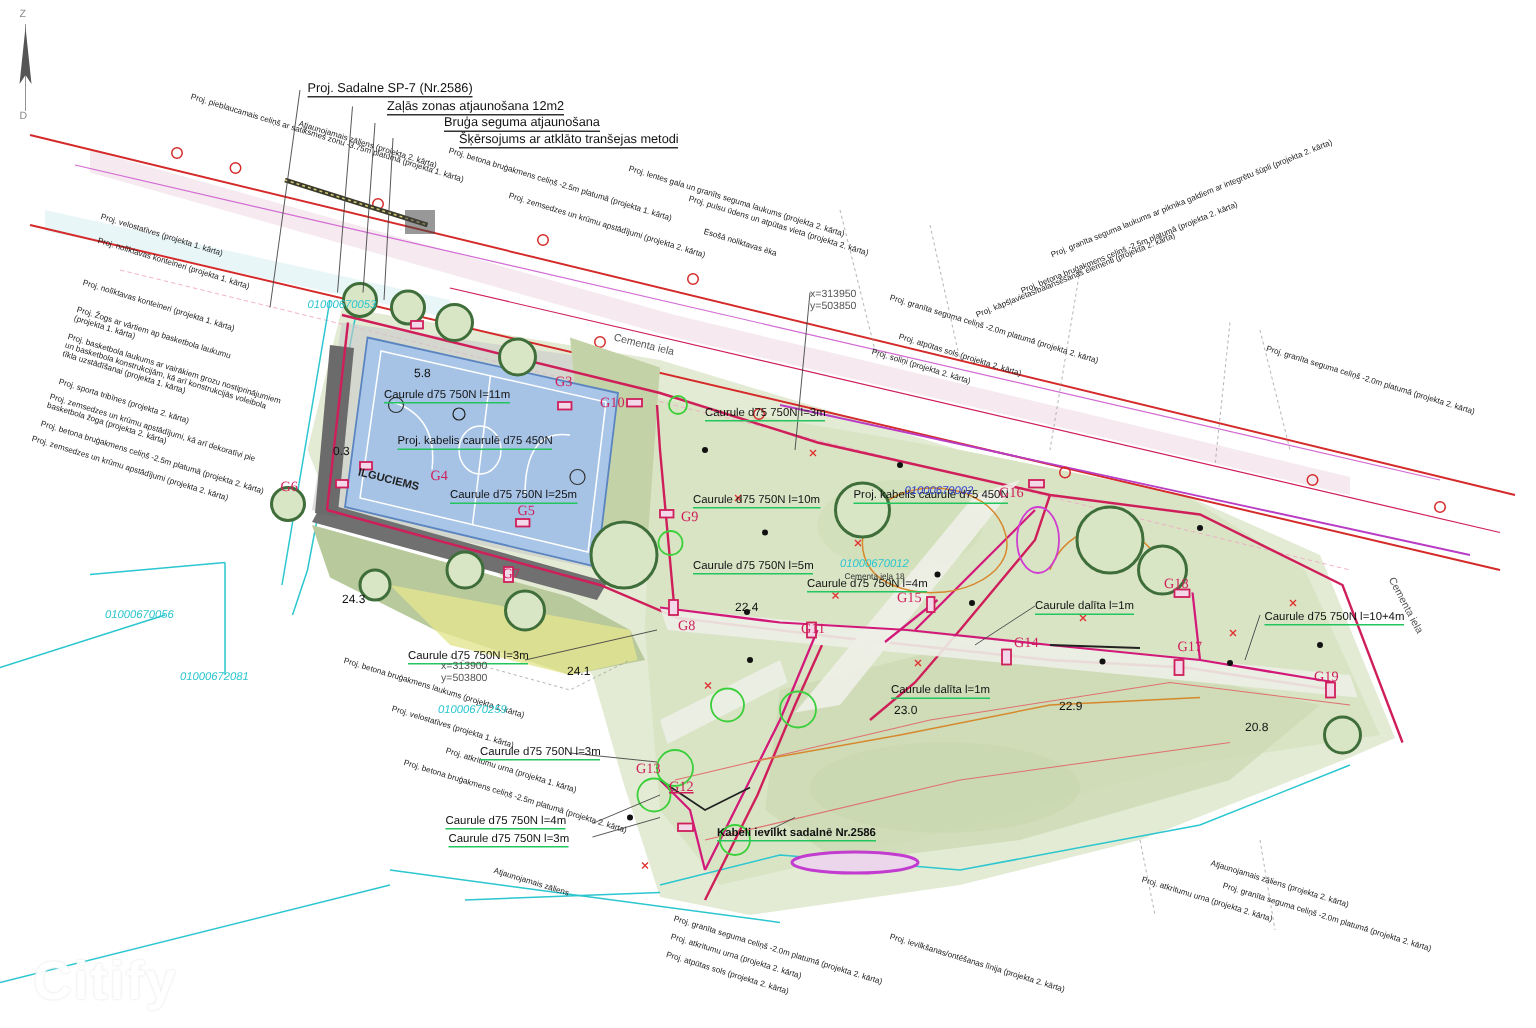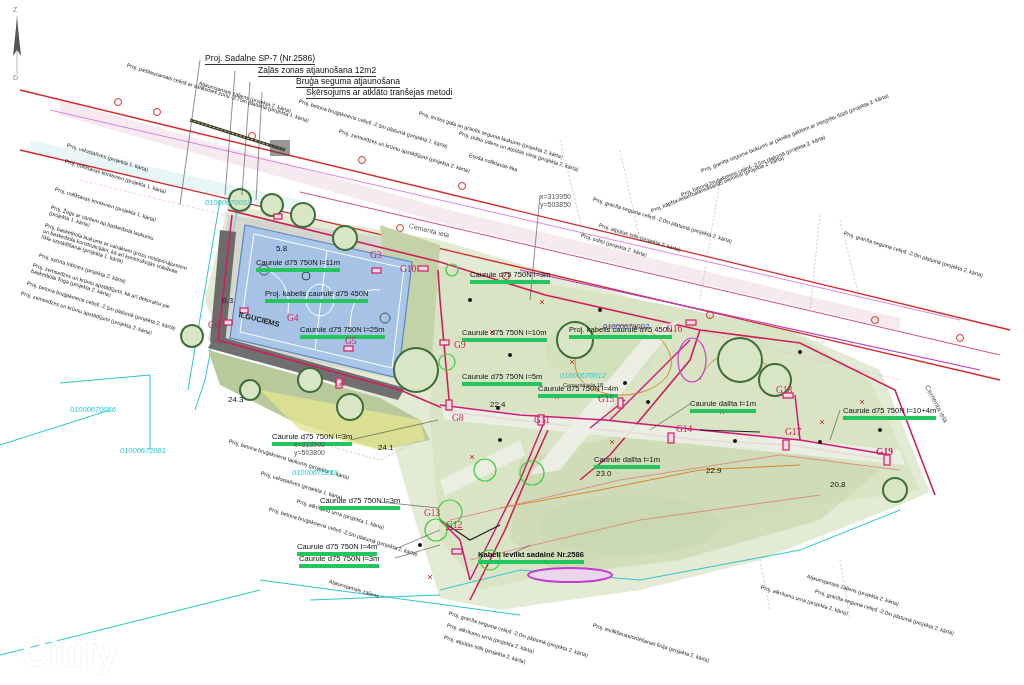--- a/index.html
+++ b/index.html
@@ -5,21 +5,21 @@
   html, body { margin:0; padding:0; background:#ffffff; }
   body { width:1024px; height:685px; position:relative; overflow:hidden;
          font-family:"Liberation Sans", sans-serif; }
   #map { position:absolute; left:0; top:0; width:1024px; height:685px; }
   .lbl { position:absolute; font-family:"Liberation Sans", sans-serif; font-size:8.5px; color:#111; white-space:nowrap; line-height:1;text-align:center; }
   .lbl-ul { border-bottom:1px solid #333; padding-bottom:1px; }
   .rot { position:absolute; font-size:5.4px; color:#222; white-space:nowrap; transform-origin:0 0; line-height:1.15; }
   .cad { position:absolute; font-size:7.5px; color:#2bc6cf; white-space:nowrap;font-style:italic; }
   .coord { position:absolute; font-size:7px; color:#555; line-height:1.15; }
   .gtag { position:absolute; font-family:"Liberation Serif", serif; font-size:9.5px; color:#cf1f5a; }
-  .pipe { position:absolute; font-size:7.6px; color:#111; white-space:nowrap; border-bottom:4px solid #22c55e; padding-bottom:1px; }
+  .pipe { position:absolute; font-size:7.6px; color:#111; white-space:nowrap; border-bottom:1px solid #22c55e; padding-bottom:1px; }
   .court-lbl { position:absolute; font-size:7.5px; font-weight:bold; color:#222; transform-origin:0 0; }
   .watermark { position:absolute; left:22px; top:633px; font-size:36px; font-weight:bold; color:#fff; opacity:.95;
                text-shadow:0 0 1px #e8e8e8, 0 0 2px #e6e6e6; letter-spacing:1px; }
   .north { position:absolute; left:10px; top:6px; width:14px; height:76px; }
   .level { position:absolute; font-size:8px; color:#111; }
 </style>
 </head>
 <body>
 
 <svg id="map" viewBox="0 0 1024 685" xmlns="http://www.w3.org/2000/svg">
@@ -301,34 +301,34 @@
 <div class="pipe" style="left:272px;top:432px;">Caurule d75 750N l=3m</div>
 <div class="pipe" style="left:320px;top:496px;">Caurule d75 750N l=3m</div>
 
 <div class="pipe" style="left:297px;top:542px;">Caurule d75 750N l=4m</div>
 <div class="pipe" style="left:299px;top:554px;">Caurule d75 750N l=3m</div>
 <div class="pipe" style="left:478px;top:550px;font-weight:bold;">Kabeli ievilkt sadalnē Nr.2586</div>
 
 <div class="gtag" style="left:370px;top:250px;">G3</div>
 <div class="gtag" style="left:287px;top:313px;">G4</div>
 <div class="gtag" style="left:345px;top:336px;">G5</div>
-<div class="gtag" style="left:208px;top:320px;">G6</div>
+<div class="gtag" style="left:187px;top:320px;">G6</div>
 <div class="gtag" style="left:335px;top:378px;">G7</div>
 <div class="gtag" style="left:452px;top:413px;">G8</div>
 <div class="gtag" style="left:454px;top:340px;">G9</div>
 <div class="gtag" style="left:400px;top:264px;">G10</div>
 <div class="gtag" style="left:534px;top:415px;">G11</div>
 <div class="gtag" style="left:446px;top:520px;text-decoration:underline;">G12</div>
 <div class="gtag" style="left:424px;top:508px;">G13</div>
 <div class="gtag" style="left:676px;top:424px;">G14</div>
 <div class="gtag" style="left:598px;top:394px;">G15</div>
 <div class="gtag" style="left:666px;top:324px;">G16</div>
 <div class="gtag" style="left:785px;top:427px;">G17</div>
 <div class="gtag" style="left:776px;top:385px;">G18</div>
-<div class="gtag" style="left:876px;top:447px;font-weight:bold;">G19</div>
+<div class="gtag" style="left:876px;top:447px;">G19</div>
 
 <div class="cad" style="left:205px;top:198px;">01000670053</div>
 <div class="cad" style="left:603px;top:297px;color:#2d3ccf;margin-top:25px;">01000679002</div>
 <div class="cad" style="left:560px;top:371px;">01000670012</div>
 <div class="cad" style="left:70px;top:405px;">01000670056</div>
 <div class="cad" style="left:120px;top:446px;">01000672081</div>
 <div class="cad" style="left:292px;top:468px;">01000670259</div>
 <div class="coord" style="left:563px;top:382px;font-size:5.5px;color:#333;">Cementa iela 18</div>
 
 <div class="coord" style="left:540px;top:193px;">

